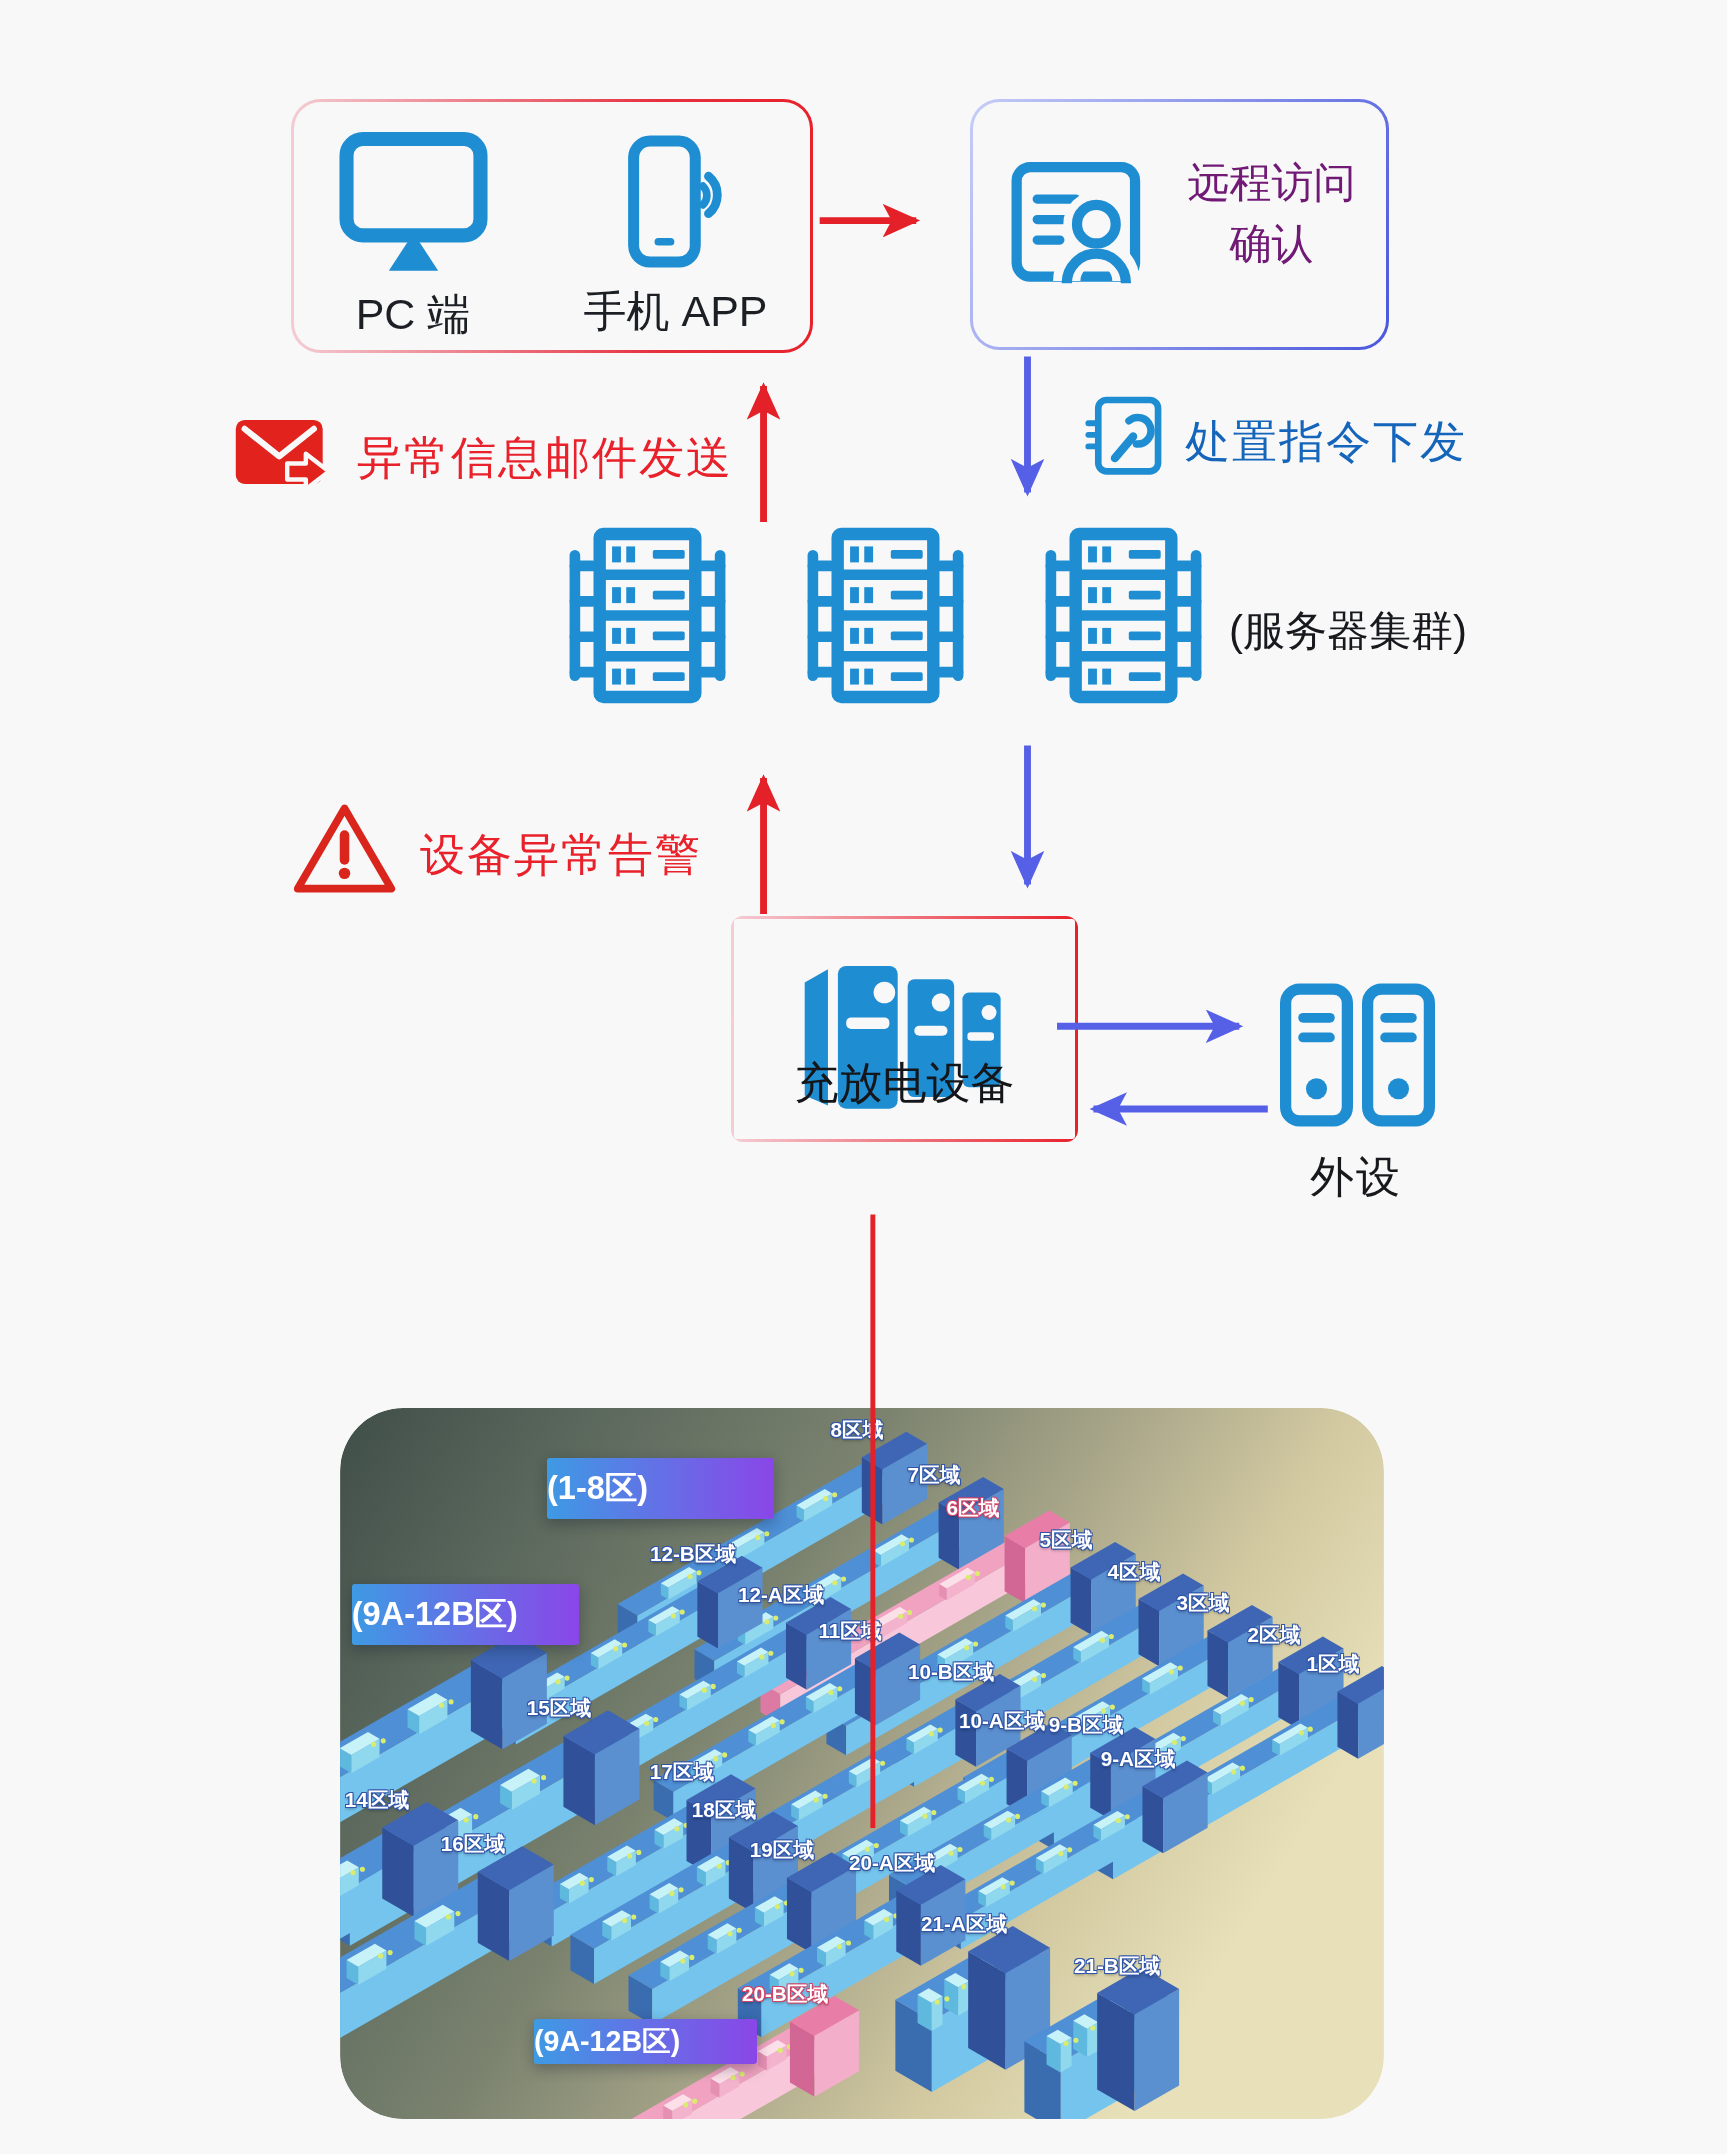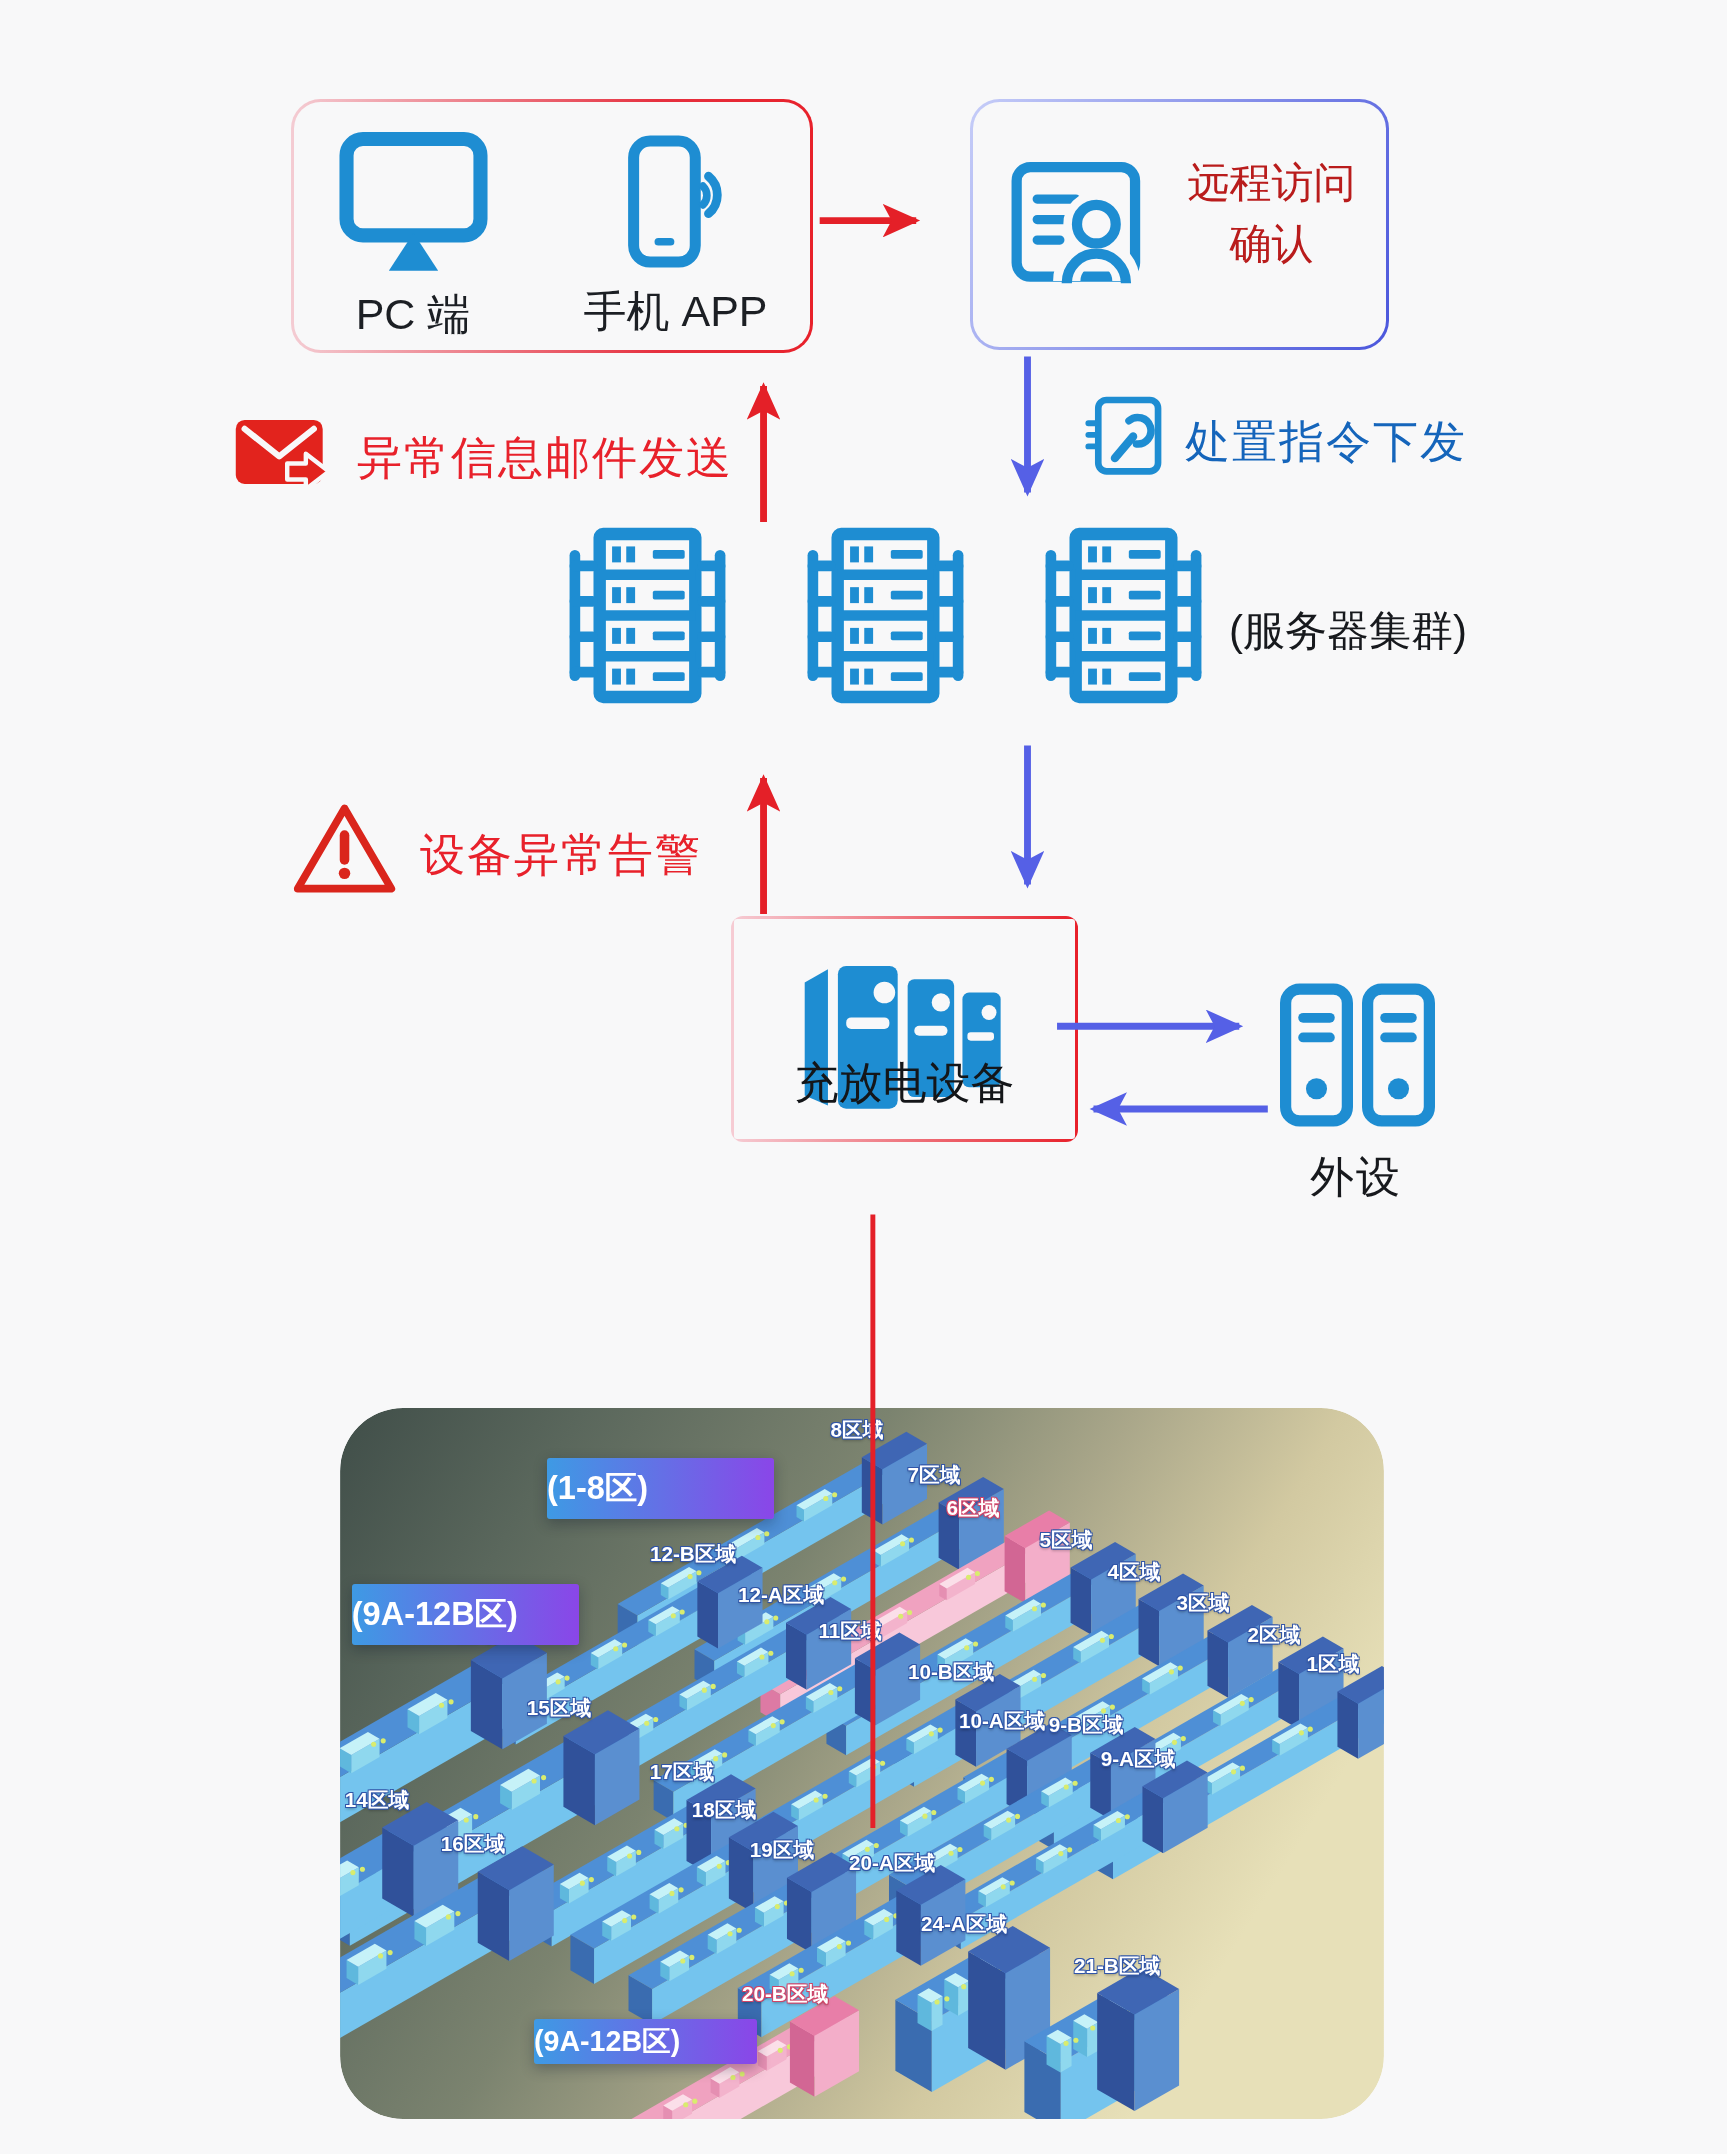--- a/index.html
+++ b/index.html
@@ -14,21 +14,21 @@
   .remote{left:970px;top:99px;width:419px;height:251px;border-radius:29.6px;
           background:linear-gradient(115deg,#c6cdf8,#4a56dc);}
   .remote .gbox-inner{border-radius:26.6px;}
   .device{left:707px;top:916px;width:347px;height:226px;border-radius:12px;
           background:linear-gradient(90deg,#f6ccd4,#e8202a);margin-left:24px;}
   .device .gbox-inner{border-radius:3px;}
   .client-col{display:flex;flex-direction:column;align-items:center;}
   .client-label{margin-top:13.8px;font-size:43px;color:#1c1f24;}
   .remote-icon{position:absolute;left:29.6px;top:47px;}
   .remote-text{position:absolute;left:192px;top:51px;right:7.9px;text-align:center;
-               font-size:42px;line-height:1.45;color:#b91c1c;}
+               font-size:42px;line-height:1.45;color:#701a75;}
   .device-icon{position:absolute;left:57px;top:29.6px;}
   .device-label{position:absolute;left:0;right:0;bottom:25.6px;text-align:center;font-size:44px;color:#141619;}
   .flabel{position:absolute;font-size:45px;letter-spacing:2px;white-space:nowrap;}
   .red-text{color:#e8212b;}
   .blue-text{color:#1565bb;}
   .black-text{color:#17191d;}
   .abs{position:absolute;}
   .overlay{position:absolute;left:0;top:0;z-index:30;pointer-events:none;}
   
   .map{position:absolute;left:340px;top:1408px;width:1044px;height:711px;border-radius:63px;
@@ -793,21 +793,21 @@
         <span class="zl" style="left: 798px; top: 351px; --oc: #3055a8;">9-A区域</span>
         <span class="zl" style="left: 126px; top: 225px; --oc: #3055a8;">13区域</span>
         <span class="zl" style="left: 219px; top: 300px; --oc: #3055a8;">15区域</span>
         <span class="zl" style="left: 37px; top: 392px; --oc: #3055a8;">14区域</span>
         <span class="zl" style="left: 133px; top: 436px; --oc: #3055a8;">16区域</span>
         <span class="zl" style="left: 342px; top: 364px; --oc: #3055a8;">17区域</span>
         <span class="zl" style="left: 384px; top: 402px; --oc: #3055a8;">18区域</span>
         <span class="zl" style="left: 442px; top: 442px; --oc: #3055a8;">19区域</span>
         <span class="zl" style="left: 552px; top: 455px; --oc: #3055a8;">20-A区域</span>
         <span class="zl" style="left: 445px; top: 586px; --oc: #d04468;">20-B区域</span>
-        <span class="zl" style="left: 624px; top: 516px; --oc: #3055a8;">24-A区域</span>
+        <span class="zl" style="left: 624px; top: 516px; --oc: #3055a8;">21-A区域</span>
         <span class="zl" style="left: 753px; top: 558px; padding-left: 48px; --oc: #3055a8;">21-B区域</span>
       </div>
     <div class="badge badge-top">(1-8区)</div>
     <div class="badge badge-left">(9A-12B区)</div>
     <div class="badge badge-bottom">(9A-12B区)</div>
   </div>
 
   <svg class="overlay" width="1728" height="2154" viewBox="0 0 1754 2187">
     <defs>
       <marker id="ah-red" markerUnits="userSpaceOnUse" markerWidth="40" markerHeight="34" refX="34" refY="17" orient="auto">

